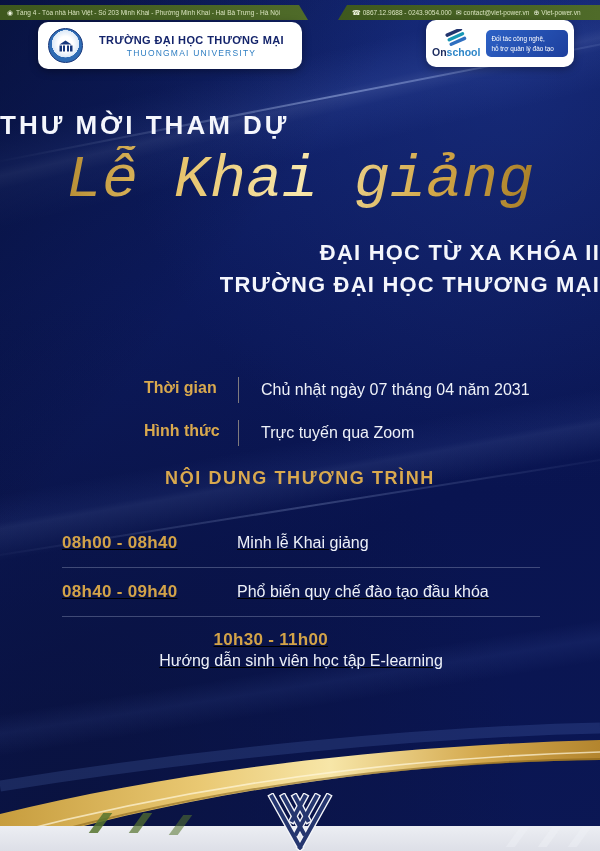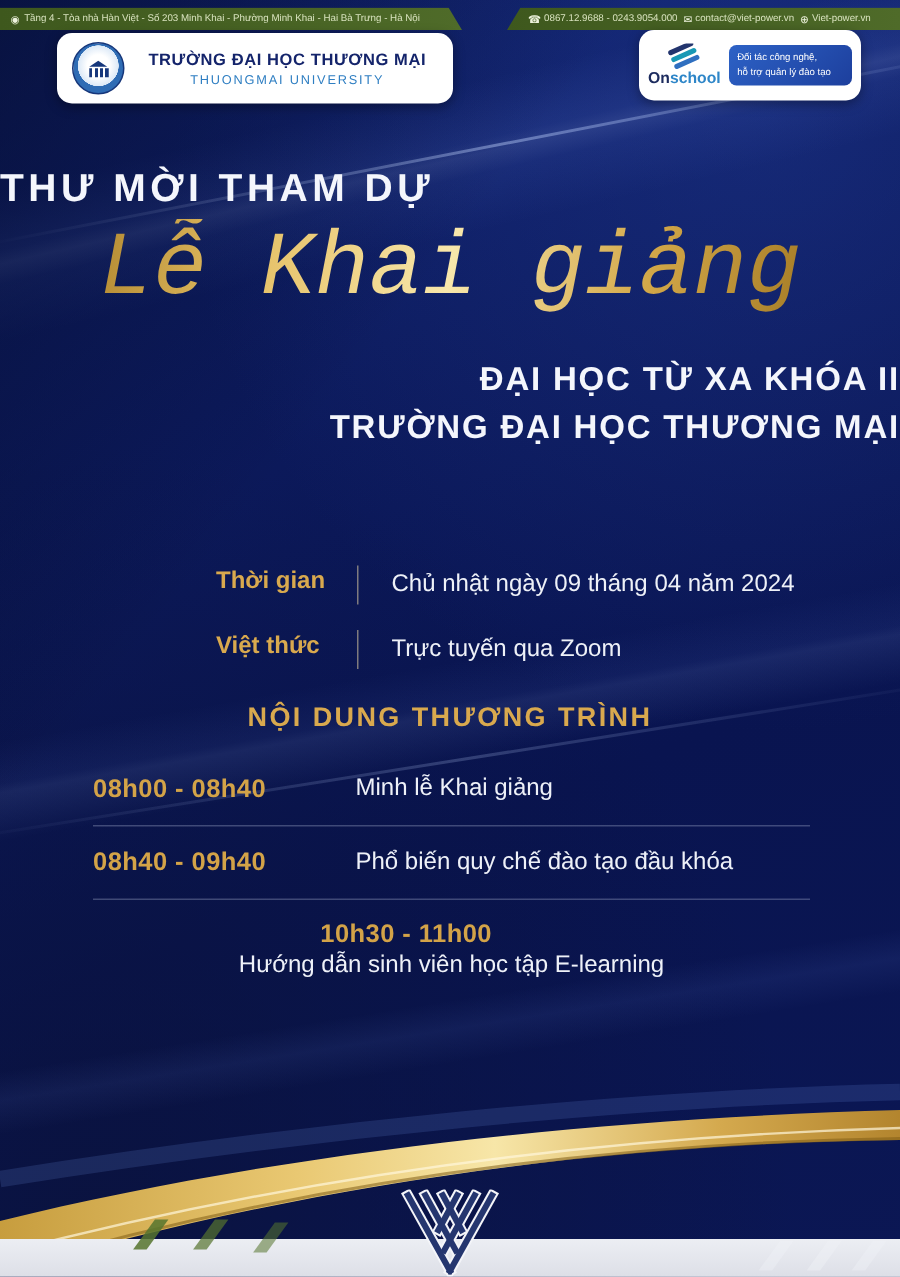--- a/index.html
+++ b/index.html
@@ -58,21 +58,21 @@
 
   
   .details{ position:absolute; left:144px; top:336px; width:400px; z-index:3; display:flex; flex-direction:column; gap:17px;margin-top:41px;}
   .detail-row{ display:flex; }
   .detail-label{ width:94px; flex-shrink:0; color:#d9a94e; font-weight:bold; font-size:16px; padding-top:2px;}
   .detail-value{ border-left:1.5px solid rgba(205,190,155,.6); padding-left:22px; color:#eef1f8; font-size:16px; line-height:26px;}
   .detail-value span{ display:block; }
 
   
   .agenda-heading{ position:absolute; top:468px; width:100%; text-align:center; color:#d9a94e; font-size:18px; font-weight:bold; letter-spacing:1.6px; z-index:3;}
-  .agenda{ position:absolute; left:62px; top:502px; width:478px; z-index:3;}
+  .agenda{ position:absolute; left:62px; top:519px; width:478px; z-index:3;text-decoration:underline;}
   .agenda-row{ display:flex; padding:13px 0; border-bottom:1px solid rgba(165,175,205,.35); align-items:center;}
   .agenda-row:last-child{ border-bottom:none;flex-direction:column; }
   .agenda-time{ width:175px; flex-shrink:0; color:#d3a348; font-weight:bold; font-size:17px; letter-spacing:.3px;}
   .agenda-activity{ color:#eef1f8; font-size:16px; line-height:22px; max-width:300px;}
   .agenda-activity span{ display:block; }
 
   
   .swoosh{ position:absolute; left:0; bottom:0; width:600px; height:135px; z-index:4; }
   .footer-strip{ position:absolute; left:0; bottom:0; width:600px; height:25px; background:linear-gradient(180deg,#eceef3,#dddfe7); z-index:6;}
   .ribbon{ position:absolute; top:5px; height:15px; display:flex; align-items:center;
@@ -133,25 +133,25 @@
 
   <div class="invite-title">THƯ MỜI THAM DỰ</div>
   <div class="script-title">Lễ Khai giảng</div>
   <div class="subtitle sub1">ĐẠI HỌC TỪ XA KHÓA II</div>
   <div class="subtitle sub2">TRƯỜNG ĐẠI HỌC THƯƠNG MẠI</div>
 
   <div class="details">
     <div class="detail-row">
       <div class="detail-label">Thời gian</div>
       <div class="detail-value">
-        <span>Chủ nhật ngày 09 tháng 04 năm 2024</span>
+        <span>Chủ nhật ngày 07 tháng 04 năm 2031</span>
       </div>
     </div>
     <div class="detail-row">
-      <div class="detail-label">Việt thức</div>
+      <div class="detail-label">Hình thức</div>
       <div class="detail-value">
         <span>Trực tuyến qua Zoom</span>
       </div>
     </div>
   </div>
 
   <div class="agenda-heading">NỘI DUNG THƯƠNG TRÌNH</div>
   <div class="agenda">
     <div class="agenda-row">
       <div class="agenda-time">08h00 - 08h40</div>

